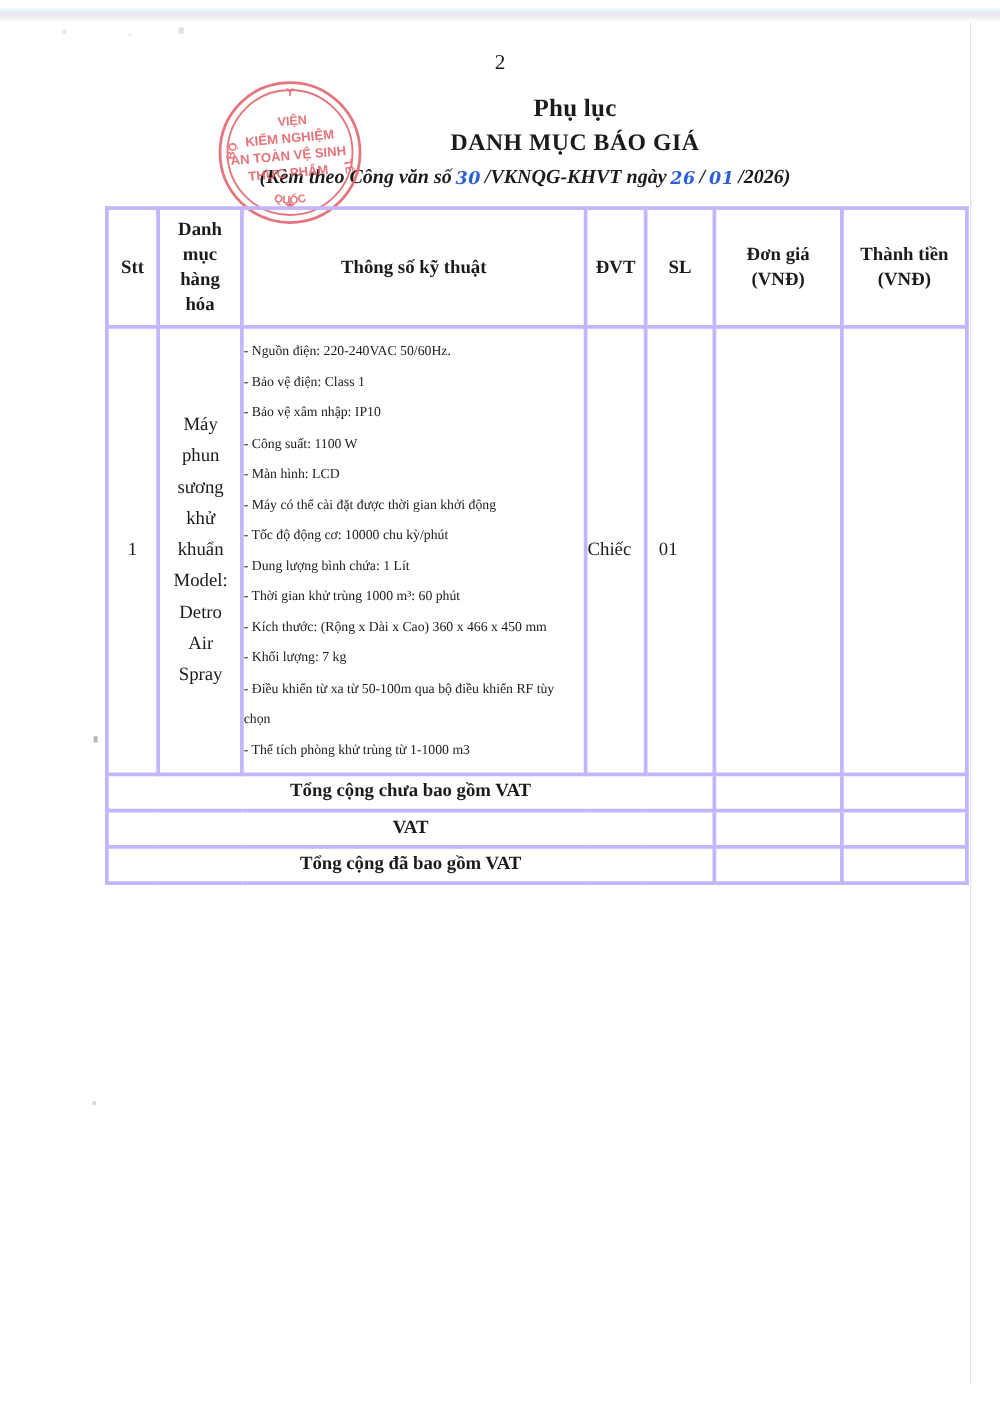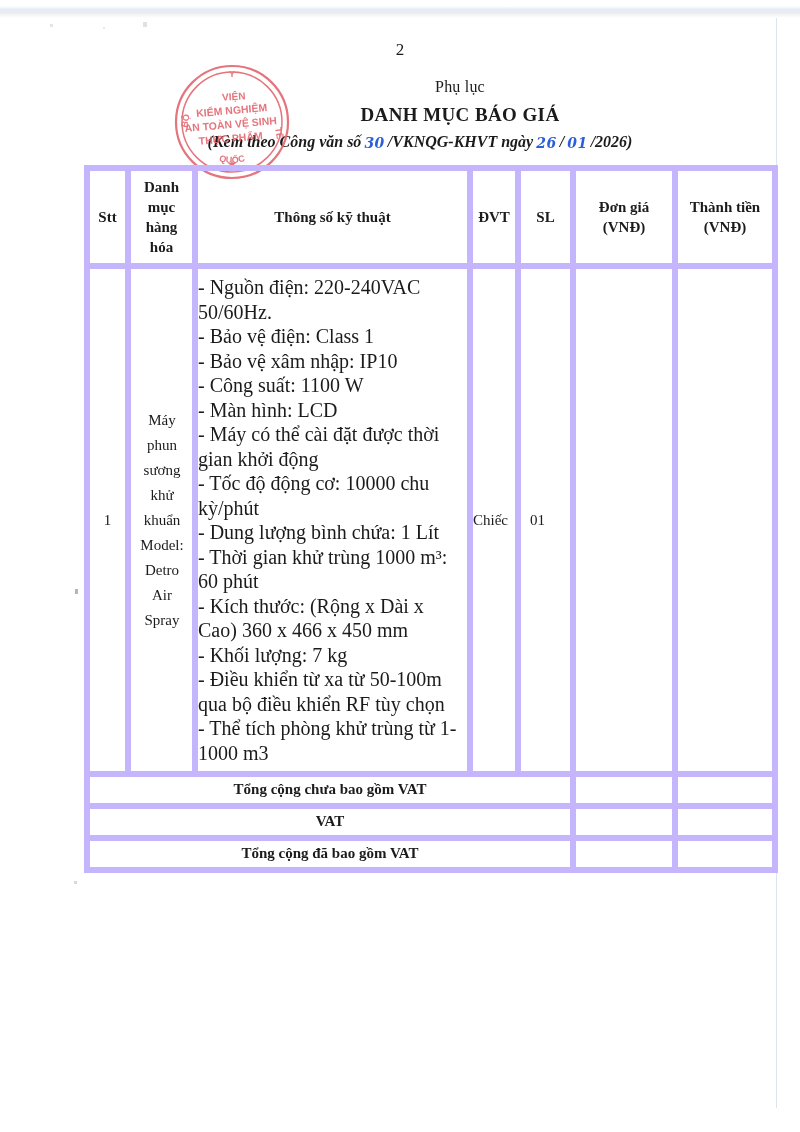--- a/index.html
+++ b/index.html
@@ -59,22 +59,22 @@
     font-size: 17px;
     line-height: 20px;
   }
   .title-block {
     position: absolute;
     left: 180px; top: 76px;
     width: 560px;
     text-align: center;
   }
   .doc-kicker {
-    font-size: 16px;
-    font-weight: normal;
+    font-size: 20px;
+    font-weight: bold;
     line-height: 22px;
     letter-spacing: .2px;
   }
   .doc-title {
     font-size: 19px;
     font-weight: bold;
     line-height: 26px;
     letter-spacing: .4px;
     margin-top: 4px;
   }
@@ -116,21 +116,21 @@
     position: absolute;
     left: 84px; top: 165px;
     width: 688px;
     border-collapse: collapse;
     table-layout: fixed;
     font-size: 15px;
     color: #1b1b1b;
   }
   .quote-table th,
   .quote-table td {
-    border: 6px solid #c4b5fd;
+    border: 3px solid #c4b5fd;
     padding: 0;
     vertical-align: middle;
     font-family: Liberation Serif, serif;
   }
   .quote-table thead th {
     font-weight: bold;
     text-align: center;
     line-height: 20px;
     padding: 6px 3px;
     height: 64px;
@@ -153,21 +153,21 @@
     vertical-align: middle;
     padding: 4px 6px 4px 7px;
     line-height: 25px;
     font-size: 15px;
     text-align: center;
   }
   td.cell-spec {
     vertical-align: top;
     padding: 6px 6px 6px 0;
     line-height: 24.5px;
-    font-size: 20px;
+    font-size: 11px;
   }
   td.cell-dvt, td.cell-sl {
     vertical-align: middle;
     font-size: 15px;
   }
   td.cell-sl { text-align: left; padding-left: 9px; }
   td.cell-money { }
 
   tr.summary-row td {
     height: 23px;

